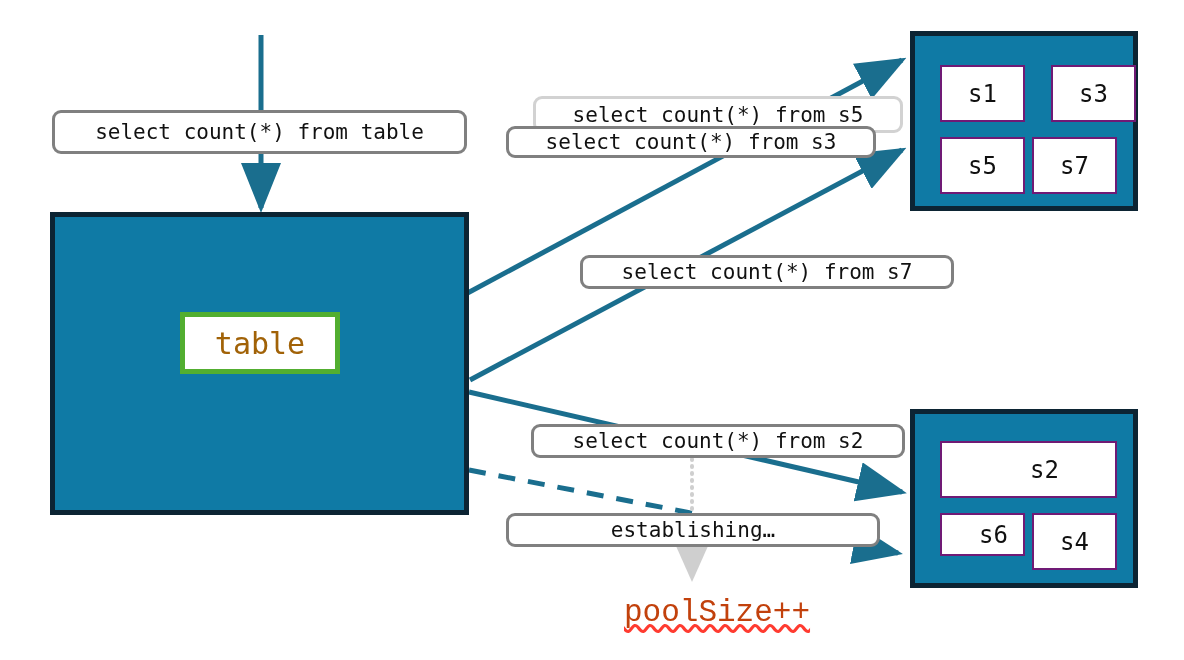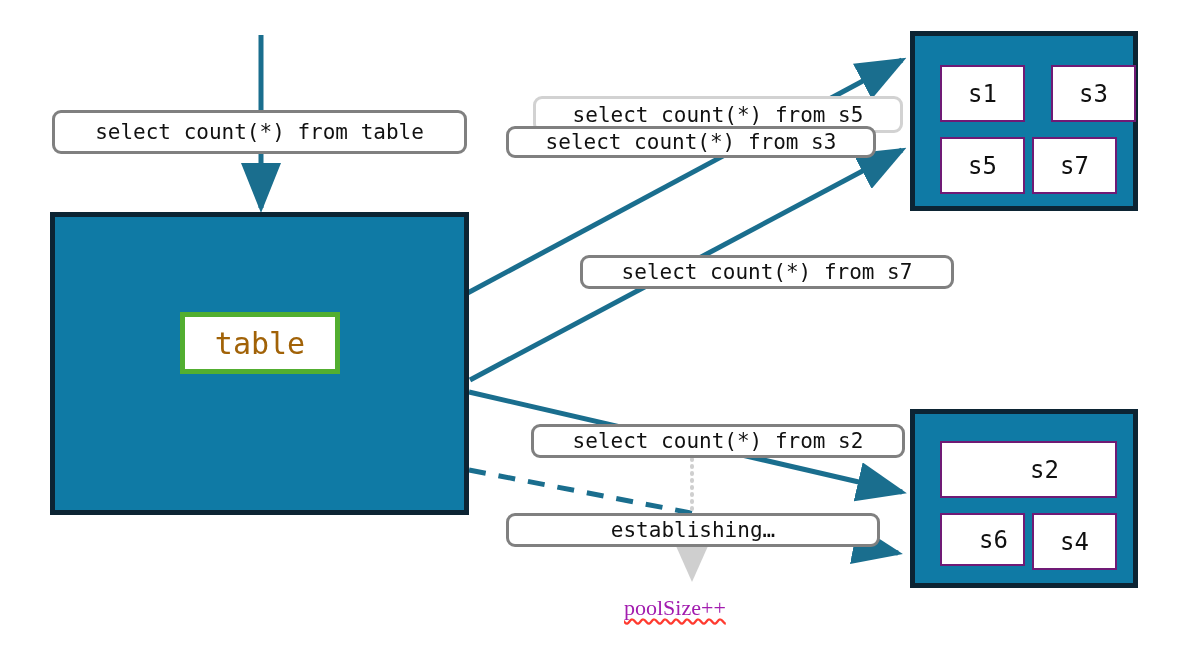--- a/index.html
+++ b/index.html
@@ -71,23 +71,23 @@
     display: flex;
     align-items: center;
     justify-content: center;
     font-size: 30px;
     color: #a16207;
   }
 
   
   .annot {
     position: absolute;
-    font-family: Liberation Serif, serif;
-    font-size: 22px;
-    color: #a21caf;
+    font-family: Liberation Mono, monospace;
+    font-size: 31px;
+    color: #c2410c;
     white-space: nowrap;
     text-decoration: underline wavy #ff3b30;
     text-decoration-skip-ink: none;
     text-underline-offset: 3px;
   }
 </style>
 </head>
 <body>
 
 <div id="canvas">
@@ -173,21 +173,21 @@
     </div>
     <div class="chip" style="left:117px; top:101px; width:85px; height:57px;">
       <span>s7</span>
     </div>
   </div>
 
   <div class="pool" style="left:910px; top:409px; width:228px; height:179px;">
     <div class="chip" style="left:25px; top:27px; width:177px; height:57px;padding-left:32px;">
       <span>s2</span>
     </div>
-    <div class="chip" style="left:25px; top:99px; width:85px; height:53px;padding-left:22px;">
+    <div class="chip" style="left:25px; top:99px; width:85px; height:43px;padding-left:22px;">
       <span>s6</span>
     </div>
     <div class="chip" style="left:117px; top:99px; width:85px; height:57px;">
       <span>s4</span>
     </div>
   </div>
 
 </div>
 
 </body></html>

